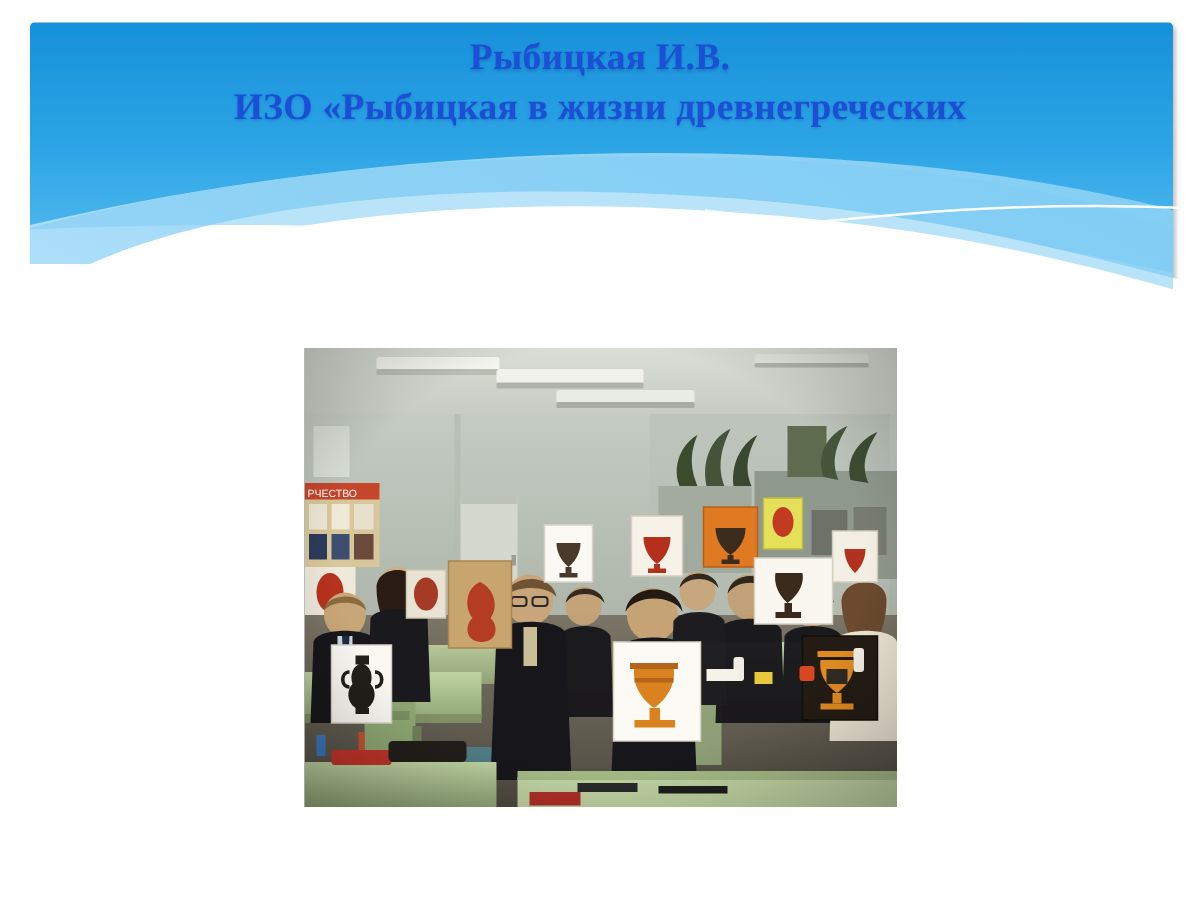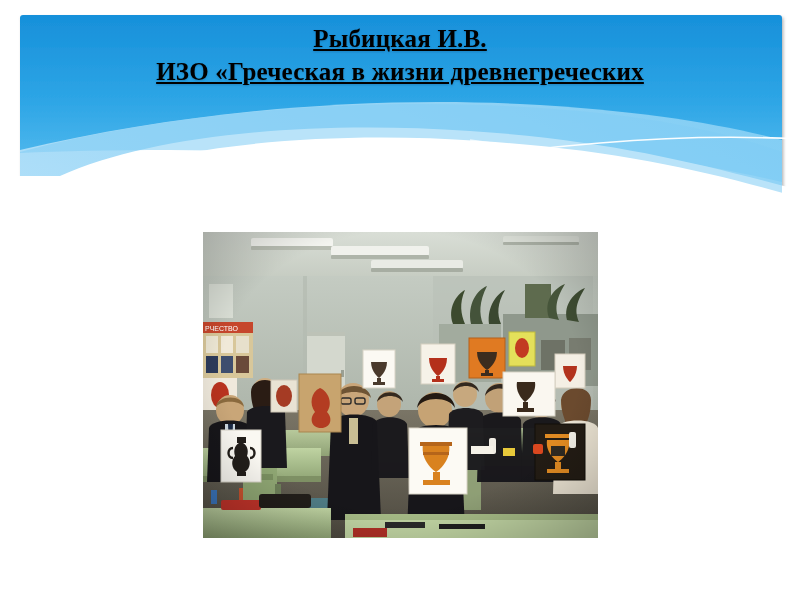--- a/index.html
+++ b/index.html
@@ -41,29 +41,28 @@
   
   #title-block {
     position: absolute;
     left: 40px;
     top: 22px;
     width: 720px;
     text-align: center;
     pointer-events: none;
   }
   .title-line {
-    color: #000000;
+    color: #1d4ed8;
     font-family: "Liberation Serif", serif;
     font-weight: bold;
     font-size: 25px;
     line-height: 33px;
     letter-spacing: 0.2px;
     text-shadow: 0 1px 2px rgba(16,95,150,0.45);
     white-space: nowrap;
-    text-decoration: underline;
   }
 
   
   #photo-frame {
     position: absolute;
     left: 203px;
     top: 232px;
     width: 395px;
     height: 306px;
     overflow: hidden;
@@ -121,21 +120,21 @@
       <path d="M0,215 L0,182 C80,182 80,182 80,182 C170,146 320,130 480,141 C620,150 710,172 800,198 L800,215 Z" fill="#ffffff"></path>
 
       <path d="M240,210 C330,178 460,154 600,143 C670,137 740,136 800,139" fill="none" stroke="#ffffff" stroke-width="1.6" opacity="0.95"></path>
       <path d="M300,150 C400,162 520,182 640,198 C700,206 760,212 800,215" fill="none" stroke="#ffffff" stroke-width="1.6" opacity="0.85"></path>
       <path d="M470,140 C560,152 660,170 782,196" fill="none" stroke="#ffffff" stroke-width="1.3" opacity="0.7"></path>
     </svg>
   </div>
 
   <div id="title-block">
     <div class="title-line">Рыбицкая И.В.</div>
-    <div class="title-line">ИЗО «Греческая в жизни древнегреческих</div>
+    <div class="title-line">ИЗО «Рыбицкая в жизни древнегреческих</div>
   </div>
 
   <div id="photo-frame">
     <svg id="photo-svg" width="395" height="306" viewBox="0 0 395 306">
       <defs>
         <linearGradient id="ceil" x1="0" y1="0" x2="0" y2="1">
           <stop offset="0%" stop-color="#D9DED6"></stop>
           <stop offset="100%" stop-color="#C6CCC2"></stop>
         </linearGradient>
         <linearGradient id="wallg" x1="0" y1="0" x2="0" y2="1">

